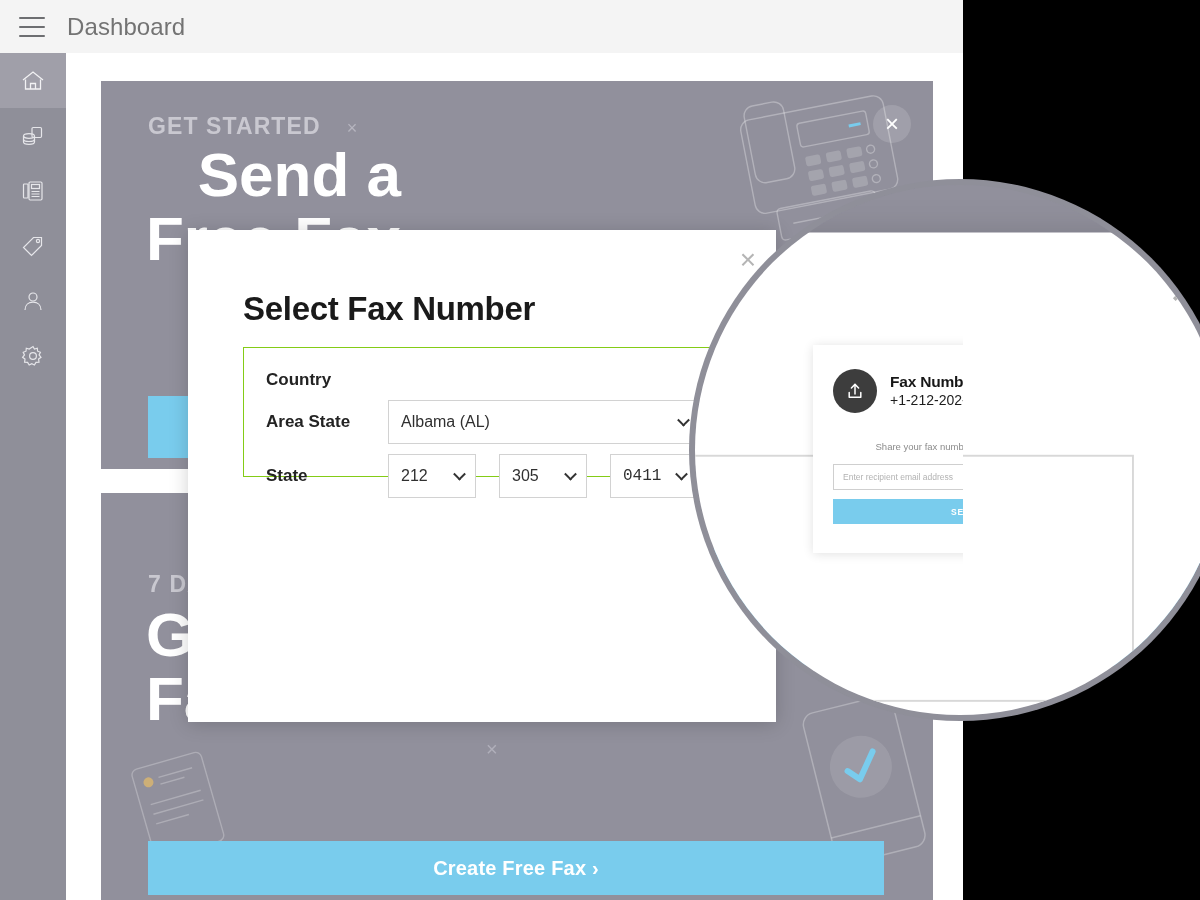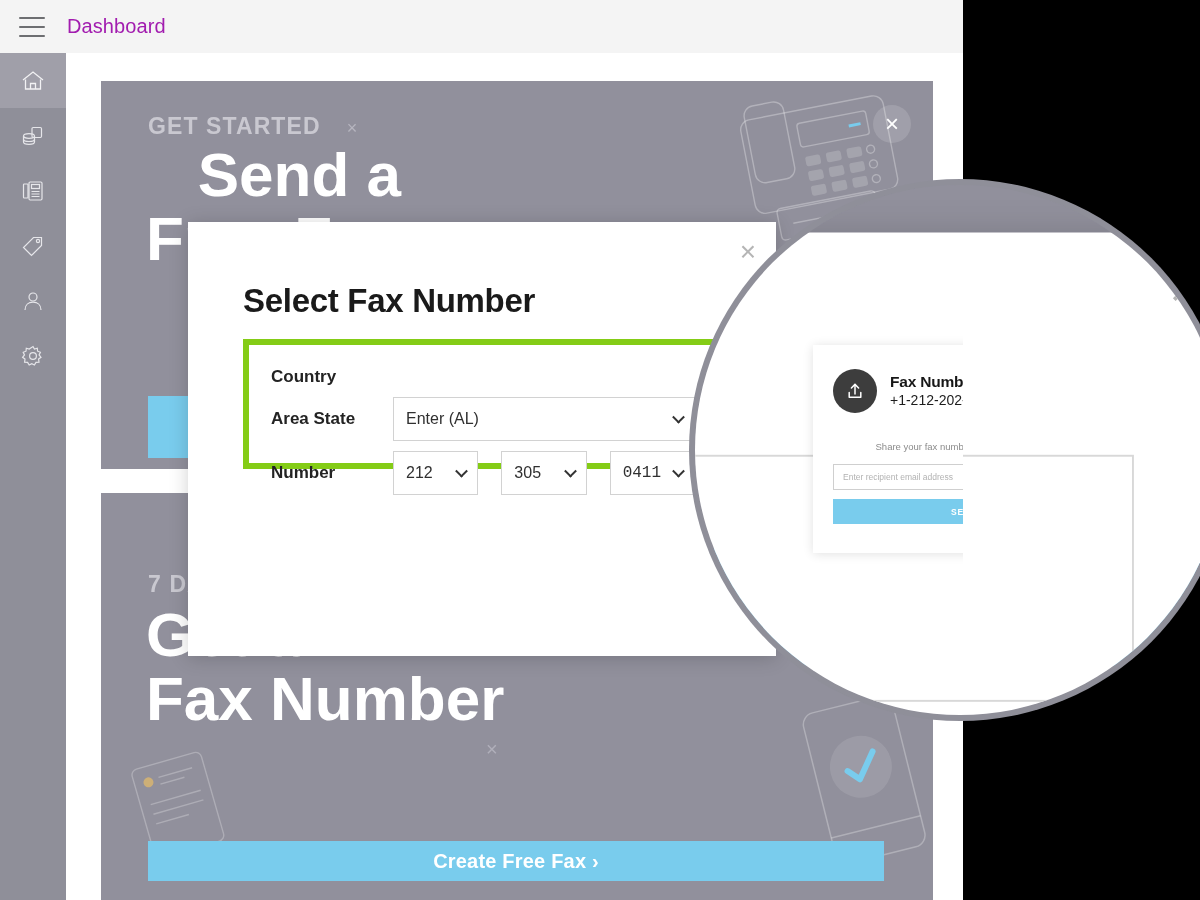--- a/index.html
+++ b/index.html
@@ -37,21 +37,21 @@
     width: 26px; height: 20px;
     margin-left: 19px; margin-right: 22px;
     display: flex; flex-direction: column; justify-content: space-between;
     cursor: pointer;
   }
   .hamburger span {
     display: block; height: 2px; width: 100%;
     background: #6d6e71; border-radius: 1px;
   }
   #topbar-title {
-    font-size: 20px; color: #a21caf; font-weight: 400;
+    font-size: 24px; color: #737373; font-weight: 400;
     letter-spacing: 0.1px;
   }
 
   
   #sidebar {
     position: absolute; left: 0; top: 53px;
     width: 66px; height: 847px;
     background: #8f8f99;
   }
   .side-item {
@@ -117,39 +117,39 @@
     cursor: pointer;
   }
 
   
   .deco { position: absolute; pointer-events: none; }
   .deco svg { display: block; }
 
   
   #fax-modal {
     position: absolute;
-    left: 188px; top: 222px;
-    width: 588px; height: 434px;
+    left: 188px; top: 230px;
+    width: 588px; height: 492px;
     background: #ffffff;
     box-shadow: 0 2px 18px rgba(0,0,0,0.18);
   }
   #fax-modal-close {
     position: absolute; right: 20px; top: 16px;
     font-size: 28px; color: #b5b5b5; cursor: pointer;
     line-height: 1; font-weight: 300;
   }
   #fax-modal-title {
     position: absolute; left: 55px; top: 60px;
     font-size: 33px; font-weight: bold; color: #1a1a1a;
     letter-spacing: -0.3px;
   }
   #fax-fields {
     position: absolute; left: 55px; top: 117px;
     width: 478px; height: 130px;
-    border: 6px solid #84cc16;
+    border: 1px solid #84cc16;
     padding: 22px 20px 20px 22px;
   }
   .field-row { display: flex; align-items: center; margin-bottom: 10px; }
   .field-row:last-child { margin-bottom: 0; }
   .field-label {
     width: 122px; flex: 0 0 122px;
     font-size: 17px; font-weight: bold; color: #232323;
   }
   .ctl {
     position: relative;
@@ -416,47 +416,47 @@
 
         <div class="eyebrow" style="left:47px; top:78px;">
           <span>7 DAYS FREE</span><span class="dismiss">×</span>
         </div>
 
         <div class="promo-head" style="left:45px; top:110px;">Get a
 Fax Number</div>
 
         <div class="mid-dismiss" style="left:385px; top:245px;">×</div>
 
-        <div class="cta-wide" style="left:47px; top:348px; width:736px; height:40px;">
+        <div class="cta-wide" style="left:47px; top:348px; width:736px; height:54px;">
           <span>Create Free Fax ›</span>
         </div>
       </div>
 
     </div>
 
     <div id="fax-modal">
       <div id="fax-modal-close">×</div>
       <div id="fax-modal-title">Select Fax Number</div>
 
       <div id="fax-fields">
 
         <div class="field-row">
           <div class="field-label">Country</div>
         </div>
 
         <div class="field-row">
           <div class="field-label">Area State</div>
           <div class="ctl wide">
-            <span>Enter (AL)</span>
+            <span>Albama (AL)</span>
             <span class="caret"></span>
           </div>
         </div>
 
         <div class="field-row">
-          <div class="field-label">Number</div>
+          <div class="field-label">State</div>
           <div class="ctl small">
             <span>212</span>
             <span class="caret"></span>
           </div>
           <div class="ctl small">
             <span>305</span>
             <span class="caret"></span>
           </div>
           <div class="ctl small">
             <span>0411</span>

